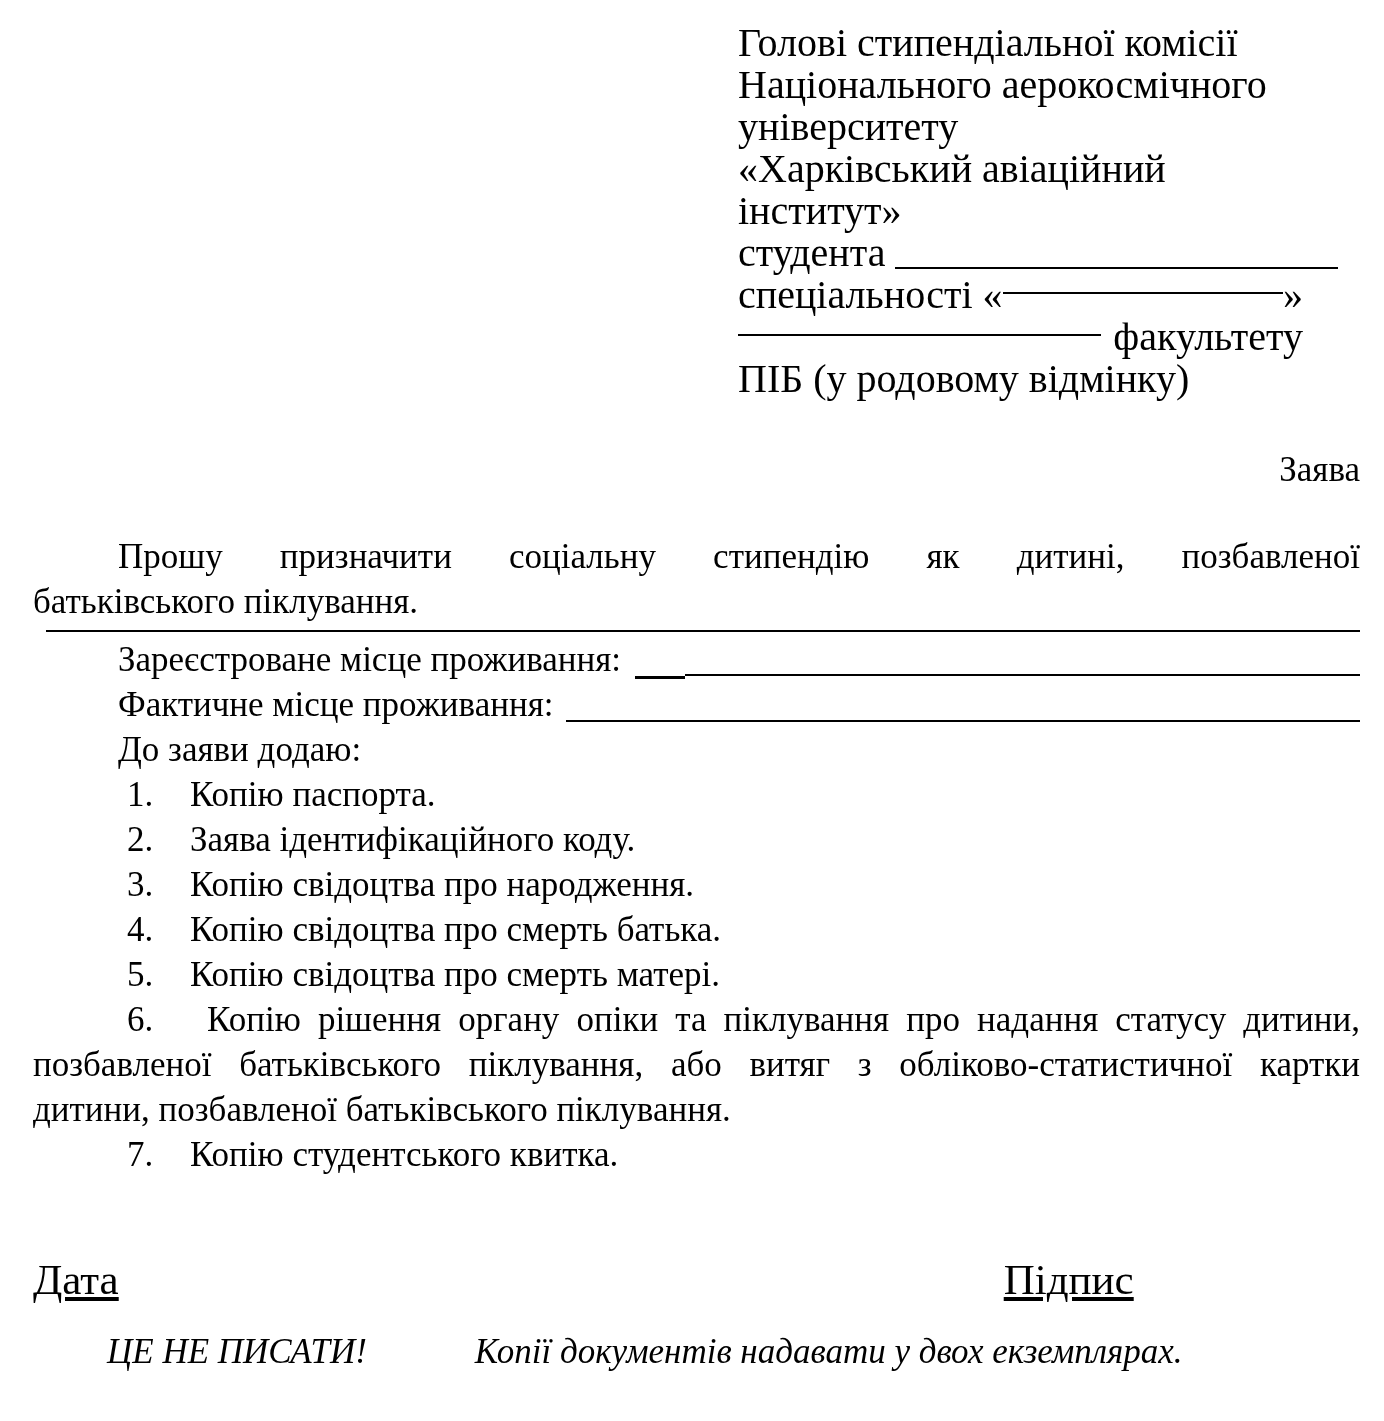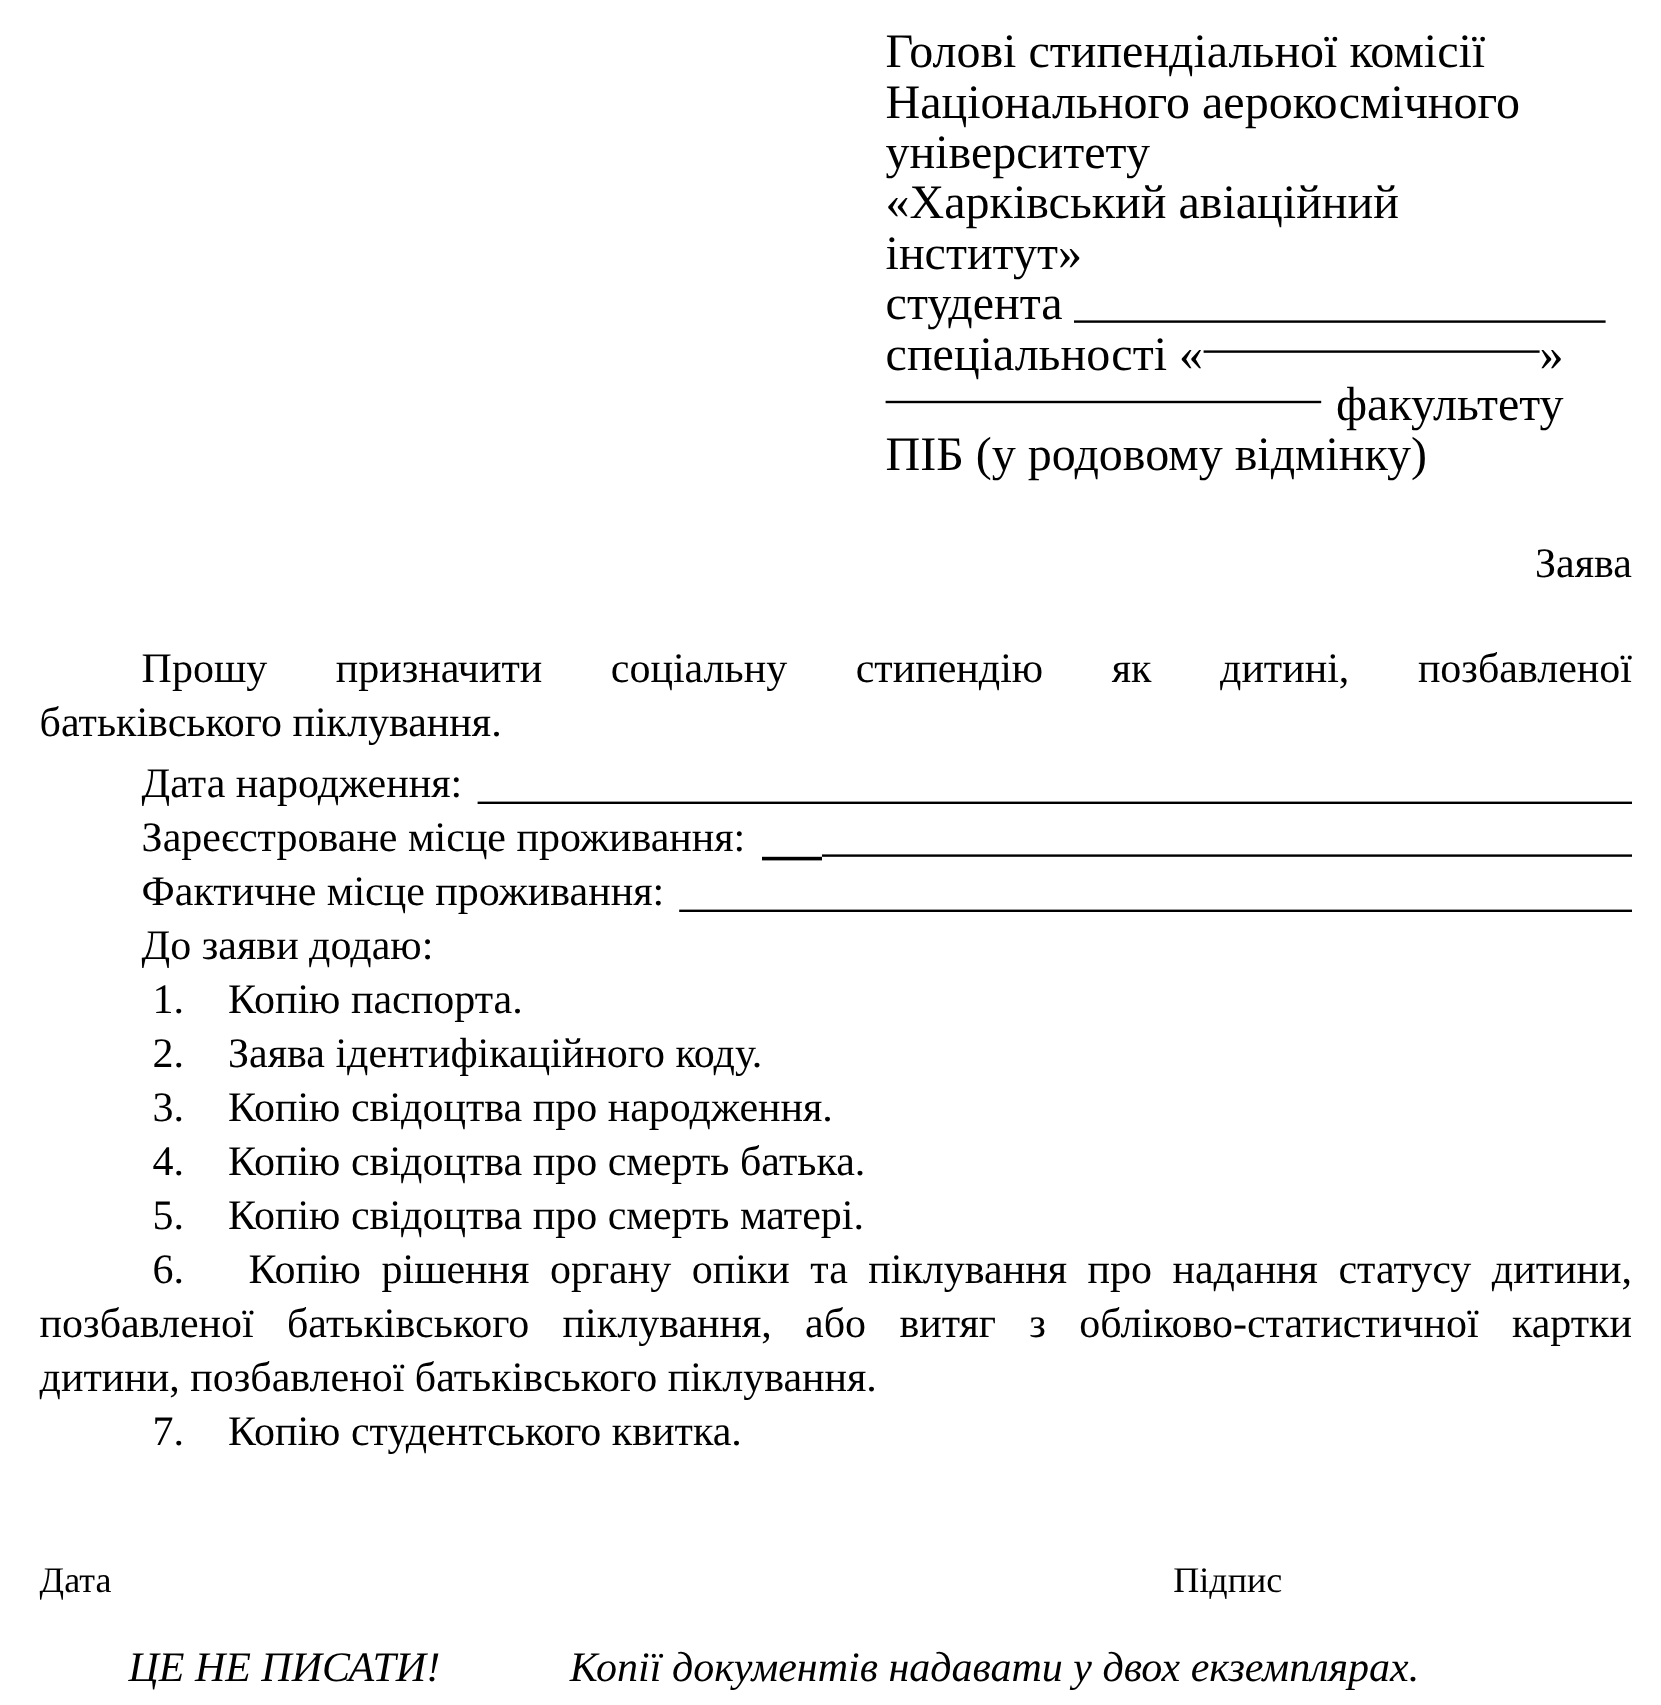--- a/index.html
+++ b/index.html
@@ -70,22 +70,23 @@
   .li .num, .li6 .num {
     display: inline-block;
     width: 63px;
     text-indent: 0;
   }
 
   
   .sign-row {
     display: flex;
     margin-top: 80px;
-    font-size: 30px;
+    font-size: 43px;
     line-height: 45px;
+    text-decoration: underline;
   }
   .sign-row .sig { margin-left: 885px; }
 
   
   .footnote {
     display: flex;
     margin-top: 27px;
     font-size: 35px;
     line-height: 45px;
     font-style: italic;
@@ -119,21 +120,20 @@
 
 <div class="title">Заява</div>
 
 <div class="bodytext request">
   <div class="line spread indent1">Прошу призначити соціальну стипендію як дитині, позбавленої</div>
   <div class="line">батьківського піклування.</div>
 </div>
 
 <div class="bodytext fields">
   <div class="field-row">
-    <span class="label">Дата народження:</span>
     <span class="fill"></span>
   </div>
   <div class="field-row">
     <span class="label">Зареєстроване місце проживання:</span>
     <span class="short-blank"></span>
     <span class="fill after-short"></span>
   </div>
   <div class="field-row">
     <span class="label">Фактичне місце проживання:</span>
     <span class="fill"></span>

